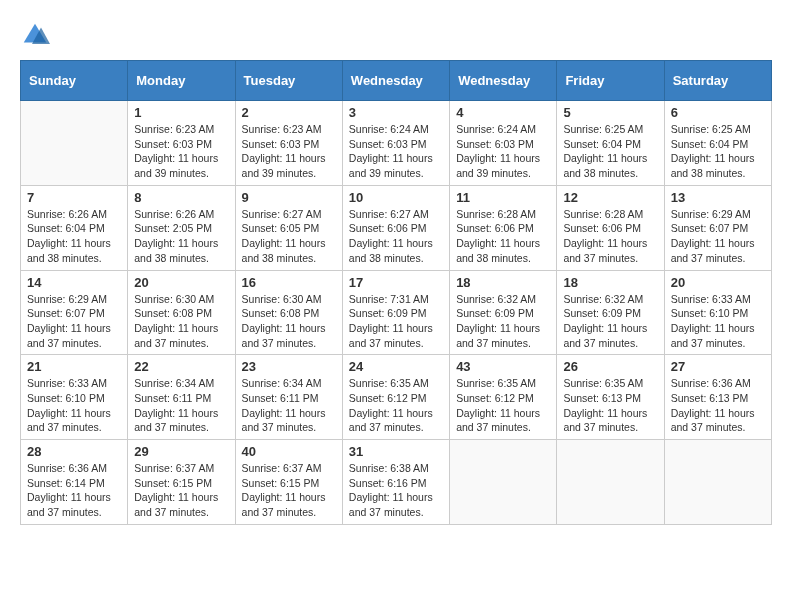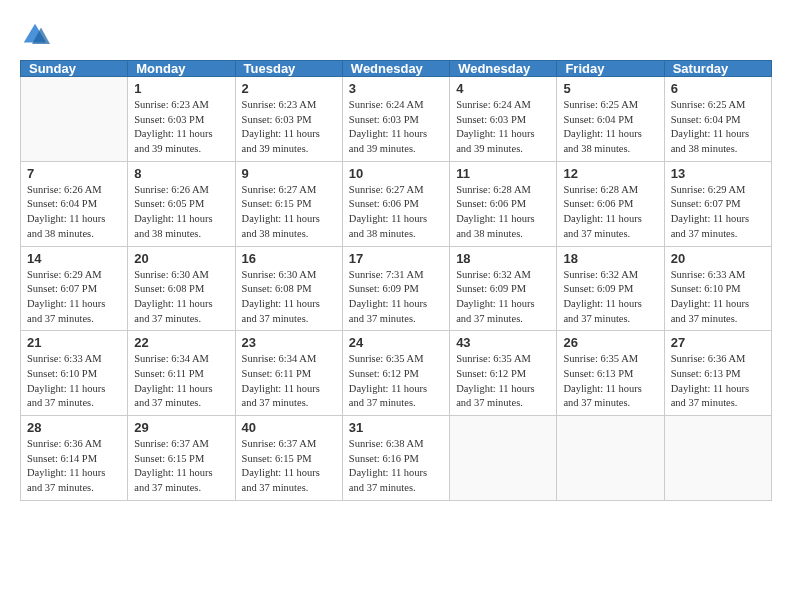--- a/index.html
+++ b/index.html
@@ -46,21 +46,21 @@
     }
     .calendar {
       width: 100%;
       border-collapse: collapse;
       border: 1px solid #ccc;
     }
     .calendar th {
       background-color: #3a7fc1;
       color: white;
       text-align: left;
-      padding: 0 8px;
+      padding: 12px 8px;
       font-size: 13px;
       font-weight: bold;
       border: 1px solid #2d6aa0;
     }
     .calendar td {
       vertical-align: top;
       padding: 4px 6px;
       border: 1px solid #ccc;
       width: calc(100% / 7);
       min-height: 80px;
@@ -74,21 +74,20 @@
     .day-number {
       font-size: 13px;
       font-weight: bold;
       margin-bottom: 2px;
       display: block;
     }
     .day-info {
       font-size: 10.5px;
       color: #333;
       line-height: 1.4;
-      font-family: Liberation Serif, serif;
     }
   </style>
 </head>
 <body>
 
 <div class="header">
   <div class="logo">
     <svg class="logo-icon" viewBox="0 0 40 40" xmlns="http://www.w3.org/2000/svg">
       <polygon points="20,5 35,30 5,30" fill="#2b7fd4" opacity="0.85"></polygon>
       <polygon points="28,10 40,32 16,32" fill="#1a5fa0" opacity="0.7"></polygon>
@@ -166,28 +165,28 @@
         <td>
           <span class="day-number">7</span>
           <div class="day-info">Sunrise: 6:26 AM
 Sunset: 6:04 PM
 Daylight: 11 hours
 and 38 minutes.</div>
         </td>
         <td>
           <span class="day-number">8</span>
           <div class="day-info">Sunrise: 6:26 AM
-Sunset: 6:05 PM
+Sunset: 2:05 PM
 Daylight: 11 hours
 and 38 minutes.</div>
         </td>
         <td>
           <span class="day-number">9</span>
           <div class="day-info">Sunrise: 6:27 AM
-Sunset: 6:15 PM
+Sunset: 6:05 PM
 Daylight: 11 hours
 and 38 minutes.</div>
         </td>
         <td>
           <span class="day-number">10</span>
           <div class="day-info">Sunrise: 6:27 AM
 Sunset: 6:06 PM
 Daylight: 11 hours
 and 38 minutes.</div>
         </td>

